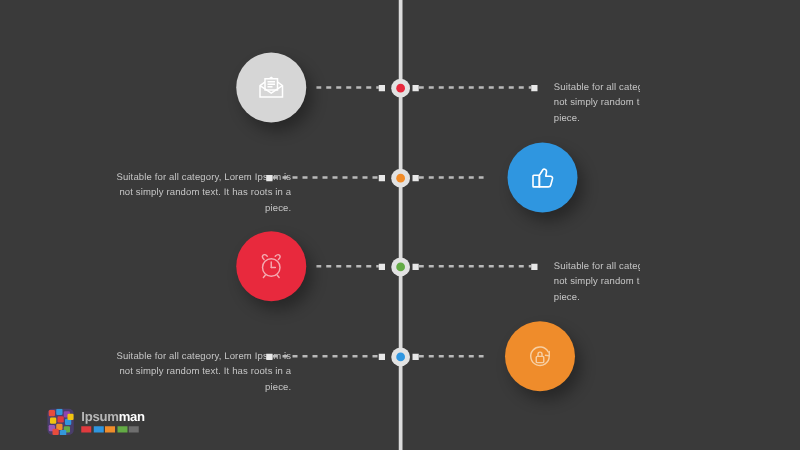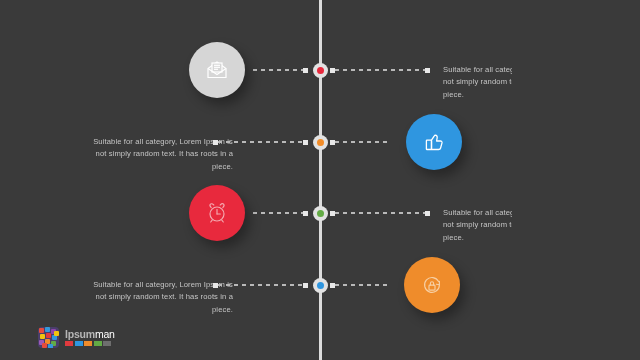--- a/index.html
+++ b/index.html
@@ -132,21 +132,21 @@
     width: 5px;
     height: 5px;
     border-radius: 1px;
   }
   .logo-text { line-height: 1; }
   .logo-word {
     font-size: 10.5px;
     letter-spacing: -0.2px;
   }
   .logo-word .a { color: #b6b6b6; font-weight: 600; }
-  .logo-word .b { color: #ffffff; font-weight: 400; }
+  .logo-word .b { color: #ffffff; font-weight: 700; }
   .logo-swatches {
     margin-top: 2px;
     display: flex;
     gap: 1.5px;
   }
   .logo-swatches span {
     display: block;
     width: 8px;
     height: 5px;
   }

